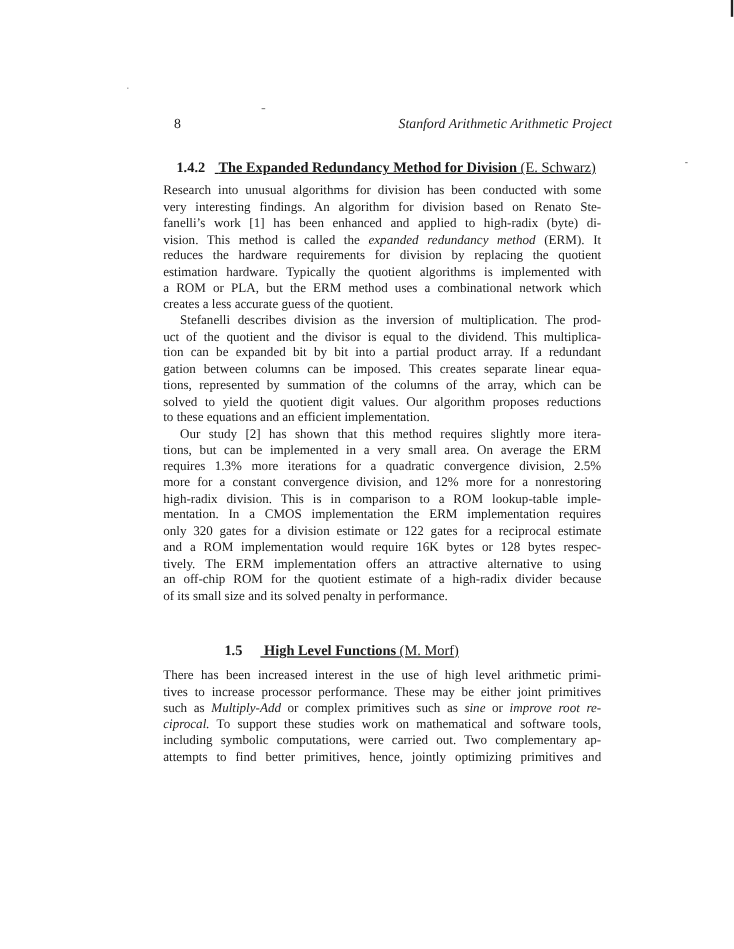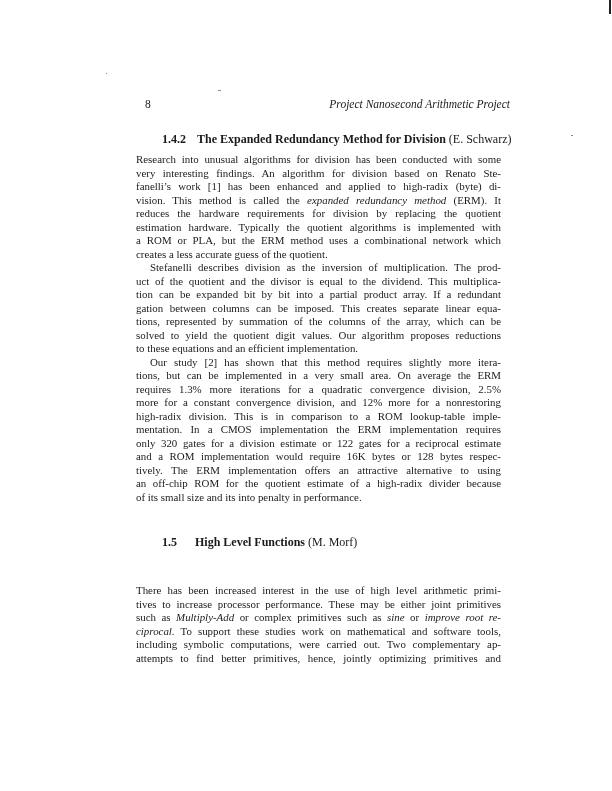--- a/index.html
+++ b/index.html
@@ -2,21 +2,21 @@
 <html><head>
   <meta charset="utf-8">
   <style>
     html, body { margin: 0; padding: 0; background: #ffffff; }
     body { width: 612px; height: 791px; position: relative; overflow: hidden; color: #1a1a1a;
            font-family: "Liberation Serif", "DejaVu Serif", serif; }
     .page { position: absolute; left: 0; top: 0; width: 612px; height: 791px; }
     .running-head { position: absolute; left: 145px; top: 98px; width: 365px; font-size: 11.5px; }
     .running-head .pnum { position: absolute; left: 0; top: 0; }
     .running-head .rtitle { position: absolute; right: 0; top: 0; font-style: italic; }
-    .section-title { position: absolute; left: 162px; width: 370px; font-size: 12px; white-space: nowrap; }
+    .section-title { position: absolute; left: 147px; width: 370px; font-size: 12px; white-space: nowrap; text-decoration: underline; }
     .section-title .num { font-weight: bold; display: inline-block; }
     .section-title .ttl { font-weight: bold; }
     .section-title .auth { font-weight: normal; }
     .body-text { position: absolute; left: 136px; width: 365px; font-size: 10.9px; line-height: 13.5px;
                  text-align: justify; hyphens: manual; }
     .body-text p { margin: 0; }
     .body-text .line { display: block; text-align: justify; text-align-last: justify; white-space: nowrap; }
     .body-text .line.last { text-align-last: left; }
     em { font-style: italic; }
     .mark { position: absolute; background: #888; }
@@ -26,21 +26,21 @@
 <body>
 
 <div class="page">
   <div class="edge-bar"></div>
   <div class="mark" style="left:106px;top:73px;width:1px;height:1px;"></div>
   <div class="mark" style="left:218px;top:90px;width:3px;height:1px;"></div>
   <div class="mark" style="left:571px;top:135px;width:2px;height:1px;"></div>
 
   <div class="running-head">
     <span class="pnum">8</span>
-    <span class="rtitle">Project Nanosecond Arithmetic Project</span>
+    <span class="rtitle">Stanford Arithmetic Arithmetic Project</span>
   </div>
 
   <div class="section-title" style="top:132px;">
     <span class="num" style="width:32px;">1.4.2</span>
     <span class="ttl">The Expanded Redundancy Method for Division</span>
     <span class="auth">(E. Schwarz)</span>
   </div>
   <div class="body-text" style="top:153px;">
       <p>
         <span class="line">Research into unusual algorithms for division has been conducted with some</span>
@@ -65,30 +65,30 @@
         <span class="line" style="text-indent: 14px;">Our study [2] has shown that this method requires slightly more itera-</span>
         <span class="line">tions, but can be implemented in a very small area. On average the ERM</span>
         <span class="line">requires 1.3% more iterations for a quadratic convergence division, 2.5%</span>
         <span class="line">more for a constant convergence division, and 12% more for a nonrestoring</span>
         <span class="line">high-radix division.  This is in comparison to a ROM lookup-table imple-</span>
         <span class="line">mentation. In a CMOS implementation the ERM implementation requires</span>
         <span class="line">only 320 gates for a division estimate or 122 gates for a reciprocal estimate</span>
         <span class="line">and a ROM implementation would require 16K bytes or 128 bytes respec-</span>
         <span class="line">tively.  The ERM implementation offers an attractive alternative to using</span>
         <span class="line">an off-chip ROM for the quotient estimate of a high-radix divider because</span>
-        <span class="line last">of its small size and its into penalty in performance.</span>
+        <span class="line last">of its small size and its solved penalty in performance.</span>
       </p>
     </div>
 
-  <div class="section-title" style="top:535px;">
+  <div class="section-title" style="top:535px;margin-left:40px;">
     <span class="num" style="width:30px;">1.5</span>
     <span class="ttl">High Level Functions</span>
     <span class="auth">(M. Morf)</span>
   </div>
-  <div class="body-text" style="top:557px;margin-top:27px;">
+  <div class="body-text" style="top:557px;">
       <p>
         <span class="line">There has been increased interest in the use of high level arithmetic primi-</span>
         <span class="line">tives to increase processor performance.  These may be either joint primitives</span>
         <span class="line">such as <em>Multiply-Add</em> or complex primitives such as <em>sine</em> or <em>improve root re-</em></span>
         <span class="line"><em>ciprocal.</em> To support these studies work on mathematical and software tools,</span>
         <span class="line">including symbolic computations, were carried out.  Two complementary ap-</span>
         <span class="line">attempts to find better primitives, hence, jointly optimizing primitives and</span>
       </p>
     </div>
 </div>

